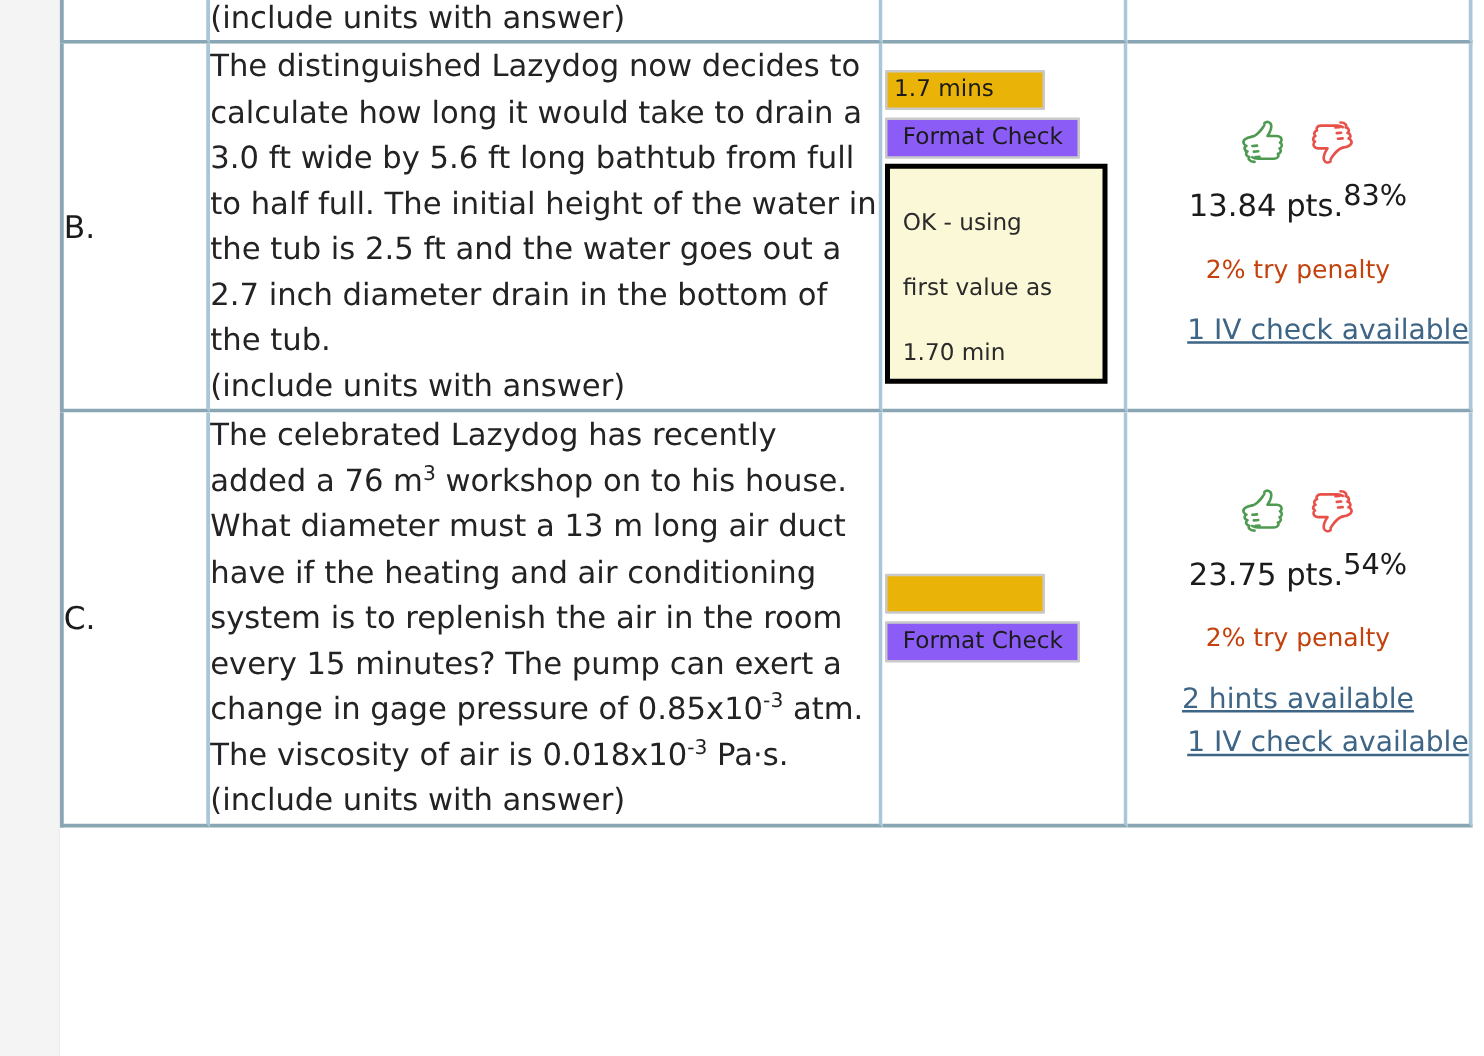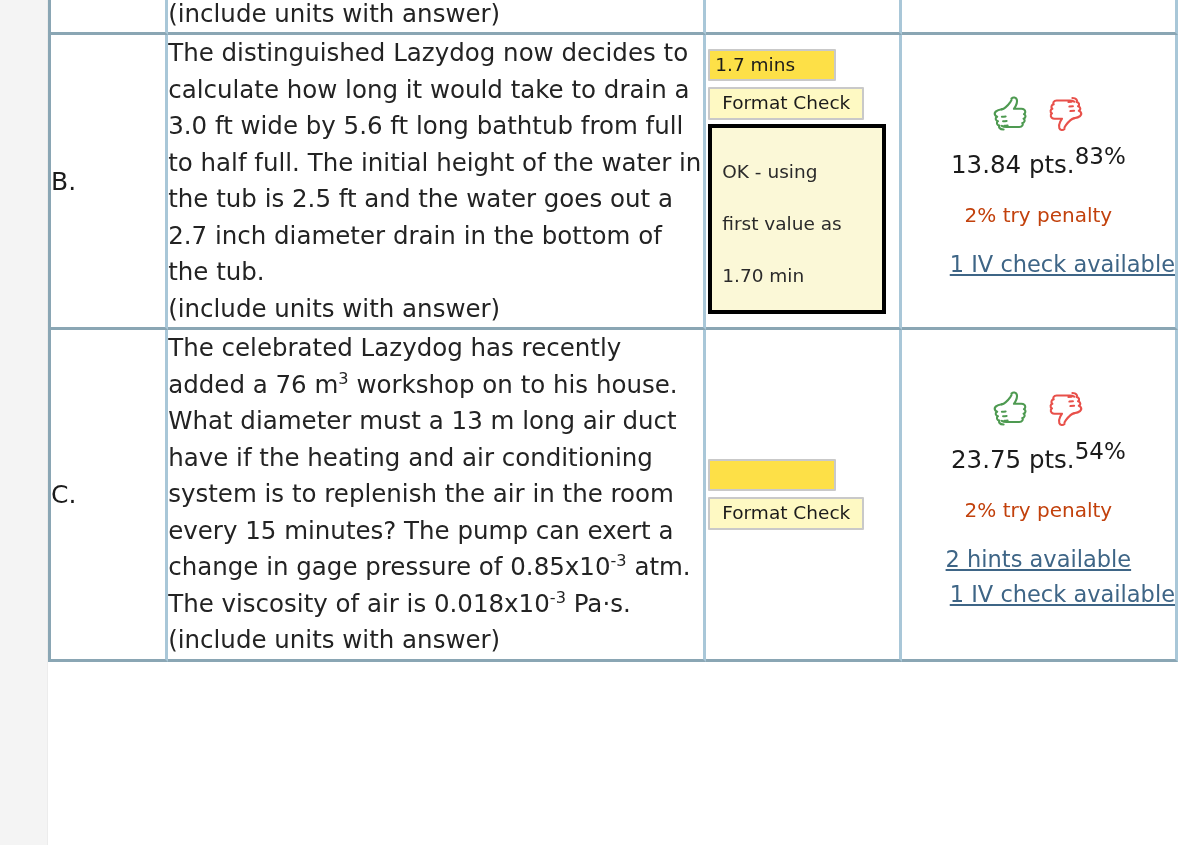--- a/index.html
+++ b/index.html
@@ -96,46 +96,46 @@
   
   .ans-input {
     display: block;
     width: 128px;
     height: 32px;
     font-family: "DejaVu Sans", "Liberation Sans", sans-serif;
     font-size: 18.5px;
     color: #1b1b1b;
     padding: 1px 5px;
     border: 2px solid #c9c9c9;
-    background: #fde047;
+    background: #eab308;
     border-radius: 1px;
     margin: 0 0 6px 2px;
     outline: none;
   }
 
   .fmt-btn {
     display: block;
     font-family: "DejaVu Sans", "Liberation Sans", sans-serif;
     font-size: 18.5px;
     color: #1b1b1b;
-    background: #fef9c3;
+    background: #8b5cf6;
     border: 2px solid #c9c9c9;
     border-radius: 1px;
     padding: 3px 12px 4px 12px;
     margin: 0 0 0 2px;
     cursor: pointer;
     line-height: 22px;
   }
 
   .fmt-msg {
     margin: 4px 0 0 2px;
     width: 178px;
     background: #fbf8d7;
     border: 4px solid #000000;
-    padding: 5px 6px 21px 10px;
+    padding: 5px 6px 7px 10px;
     font-size: 18.5px;
     line-height: 26px;
     color: #2a2a2a;
     white-space: pre-line;
   }
 
   
   .thumbs {
     display: flex;
     justify-content: center;

